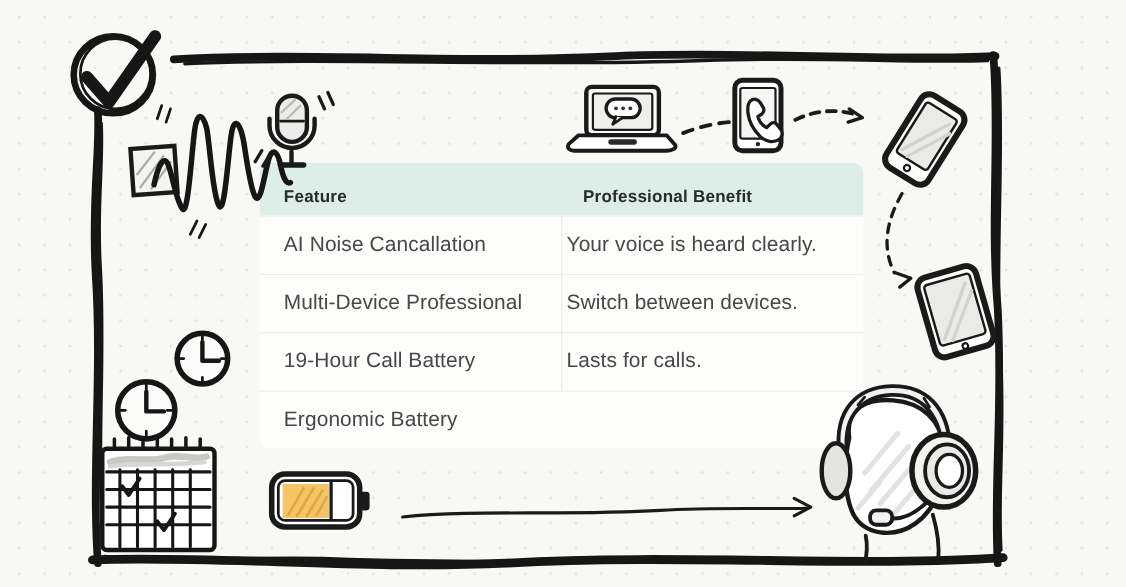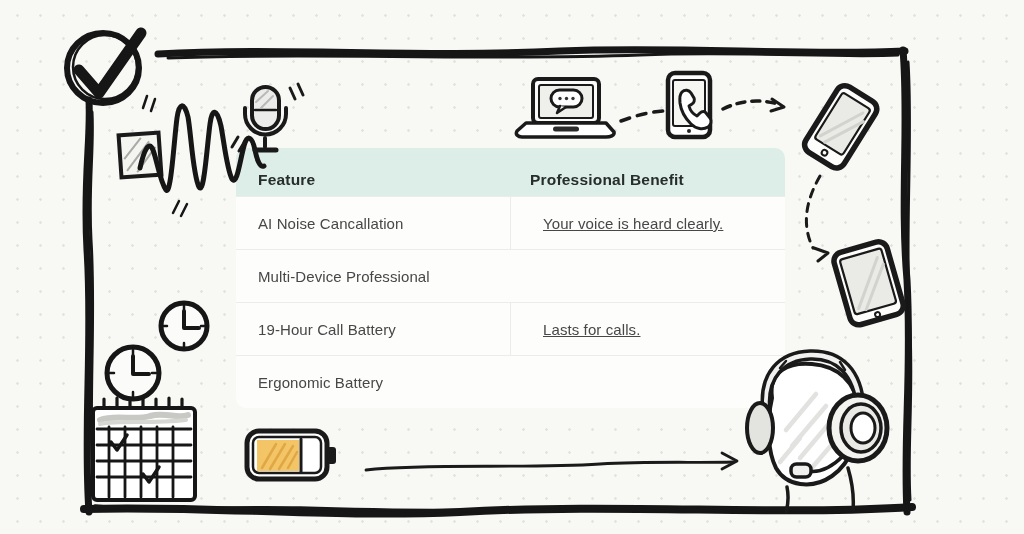--- a/index.html
+++ b/index.html
@@ -21,41 +21,42 @@
   .thead{display:flex;height:48px;}
   .th{
     display:flex;align-items:center;
     font-weight:bold;font-size:15.5px;color:#262d2a;letter-spacing:.2px;margin-top:16px;
   }
   .th.c1{width:274px;padding-left:22px;box-sizing:border-box;}
   .th.c2{width:275px;padding-left:20px;box-sizing:border-box;}
   .trow{display:flex;height:52px;background:#fdfdfc;border-top:1px solid #ececea;}
   .td{
     display:flex;align-items:center;
-    font-size:15px;color:#474747;letter-spacing:.1px;
+    font-size:19px;color:#474747;letter-spacing:.1px;
   }
   .td.c1{width:274px;padding-left:22px;box-sizing:border-box;}
-  .td.c2{width:275px;padding-left:32px;box-sizing:border-box;border-left:1px solid #ececea;text-decoration:underline;}
+  .td.c2{width:275px;padding-left:4px;box-sizing:border-box;border-left:1px solid #ececea;}
 </style>
 </head>
 <body>
 
 <div class="canvas">
 
   <div class="ftable">
     <div class="thead" style="background: rgb(221, 238, 232);">
       <div class="th c1">Feature</div>
       <div class="th c2">Professional Benefit</div>
     </div>
     <div class="trow">
       <div class="td c1">AI Noise Cancallation</div>
       <div class="td c2">Your voice is heard clearly.</div>
     </div>
     <div class="trow">
       <div class="td c1">Multi-Device Professional</div>
+      <div class="td c2">Switch between devices.</div>
     </div>
     <div class="trow">
       <div class="td c1">19-Hour Call Battery</div>
       <div class="td c2">Lasts for calls.</div>
     </div>
     <div class="trow">
       <div class="td c1">Ergonomic Battery</div>
     </div>
   </div>
 

